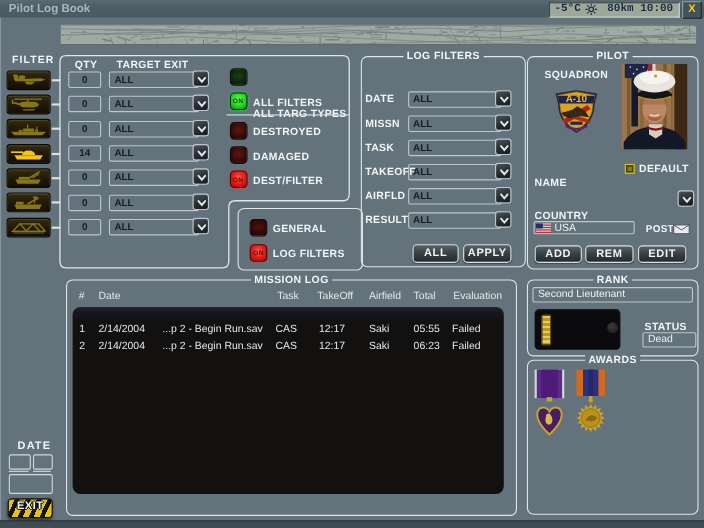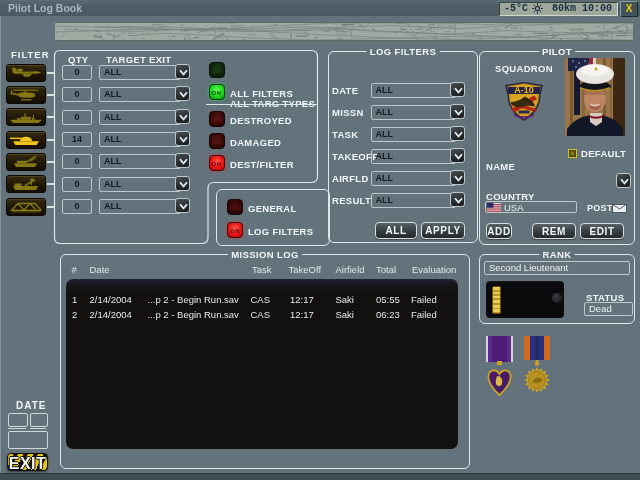--- a/index.html
+++ b/index.html
@@ -548,33 +548,36 @@
       <rect y="3.3" width="14" height="1.1" fill="#b8303a"></rect>
       <rect y="5.5" width="14" height="1.1" fill="#b8303a"></rect>
       <rect y="7.7" width="14" height="1.1" fill="#b8303a"></rect>
 <rect width="6.5" height="4.7" fill="#2a2a6a"></rect>
 </svg>
 <div class="lbl" style="left:587px;top:203px;font-size:9px;">POST</div>
 <svg class="abs" style="left:612px;top:204px;" width="15" height="9" viewBox="0 0 15 9">
 <rect x="0.5" y="0.5" width="14" height="8" fill="#e8eef0" stroke="#3a444a" stroke-width="0.8"></rect>
 <path d="M0.5 0.5 L7.5 5 L14.5 0.5" fill="none" stroke="#3a444a" stroke-width="0.8"></path>
 </svg>
-<div class="btn" style="left:486px;top:223px;width:26px;height:16px;line-height:15px;">ADD</div>
+<div class="btn" style="left:486px;top:223px;width:43px;height:16px;line-height:15px;">ADD</div>
 <div class="btn" style="left:532px;top:223px;width:44px;height:16px;line-height:15px;">REM</div>
 <div class="btn" style="left:580px;top:223px;width:44px;height:16px;line-height:15px;">EDIT</div>
 <div class="panel" style="left:479px;top:254px;width:154px;height:68px;">
       <div class="ptitle">RANK</div>
     </div>
 <div class="fldw" style="left:484px;top:261px;width:140px;height:12px;line-height:12px;padding-left:4px;">Second Lieutenant</div>
 <div class="abs" style="left:486px;top:281px;width:78px;height:37px;border-radius:4px;background:#0b0b0d;box-shadow:inset 0 1px 2px rgba(255,255,255,0.08);"></div>
 <div class="abs" style="left:492px;top:285.5px;width:9px;height:28px;border-radius:1.5px;
   background:repeating-linear-gradient(180deg,#e8cc58 0 2.5px,#bd9626 2.5px 4.5px);border:1px solid #6a5210;box-sizing:border-box;"></div>
 <div class="abs" style="left:552px;top:293px;width:10px;height:10px;border-radius:50%;background:radial-gradient(circle at 40% 35%,#3a3a40,#17171a);"></div>
 <div class="lbl" style="left:586px;top:292px;">STATUS</div>
 <div class="fldw" style="left:584px;top:302px;width:43px;height:12px;line-height:12px;padding-left:4px;">Dead</div>
+<div class="panel" style="left:479px;top:327px;width:154px;height:139px;">
+      <div class="ptitle">AWARDS</div>
+    </div>
 <svg class="abs" style="left:484px;top:335px;" width="70" height="62" viewBox="0 0 70 62">
 <rect x="2" y="1" width="27" height="26" fill="#d8d2de"></rect>
 <rect x="4" y="1" width="23" height="26" fill="#5e2a8a"></rect>
 <rect x="8" y="1" width="15" height="26" fill="#4e1c78"></rect>
 <rect x="13" y="26" width="5" height="4" fill="#c9a227"></rect>
 <path d="M15.5 60 C7 52 3 44 5 38.5 C7 34 13 34.5 15.5 39 C18 34.5 24 34 26 38.5 C28 44 24 52 15.5 60 Z" fill="#4a1c66" stroke="#c9a227" stroke-width="1.8"></path>
 <ellipse cx="15" cy="46.5" rx="3.2" ry="4.6" fill="#d9b84a"></ellipse>
 <circle cx="14.5" cy="43" r="2.1" fill="#d9b84a"></circle>
 <g transform="translate(53,0)">
 <rect x="-13" y="1" width="26" height="24" fill="#d2691e"></rect>
@@ -619,14 +622,14 @@
 <div class="mrow" style="left:376px;top:309.0px;">06:23</div>
 <div class="mrow" style="left:411px;top:309.0px;">Failed</div>
 <div class="lbl" style="left:16px;top:400px;font-size:10px;letter-spacing:1px;">DATE</div>
 <div class="abs" style="left:8px;top:413px;width:18px;height:12px;border:1px solid #cfdadd;border-radius:2px;"></div>
 <div class="abs" style="left:30px;top:413px;width:16px;height:12px;border:1px solid #cfdadd;border-radius:2px;"></div>
 <div class="abs" style="left:8px;top:428px;width:18px;height:1px;background:#cfdadd;"></div>
 <div class="abs" style="left:30px;top:428px;width:16px;height:1px;background:#cfdadd;"></div>
 <div class="abs" style="left:8px;top:431px;width:38px;height:16px;border:1px solid #cfdadd;border-radius:2px;"></div>
 <div class="abs" style="left:7px;top:453px;width:41px;height:18px;border-radius:4px;border:1px solid #14100a;
  background:repeating-linear-gradient(115deg,#e3c412 0 5px,#17120a 5px 9px);box-sizing:border-box;box-shadow:0 1px 2px rgba(0,0,0,0.5);"></div>
-<div class="abs" style="left:7px;top:455px;width:41px;text-align:center;font-size:16px;font-weight:bold;color:#f2f4f0;
+<div class="abs" style="left:7px;top:455px;width:41px;text-align:center;font-size:10px;font-weight:bold;color:#f2f4f0;
  text-shadow:-1px 0 0 #111,1px 0 0 #111,0 -1px 0 #111,0 1px 0 #111;letter-spacing:0.5px;">EXIT</div>
 </div>
 </body></html>

